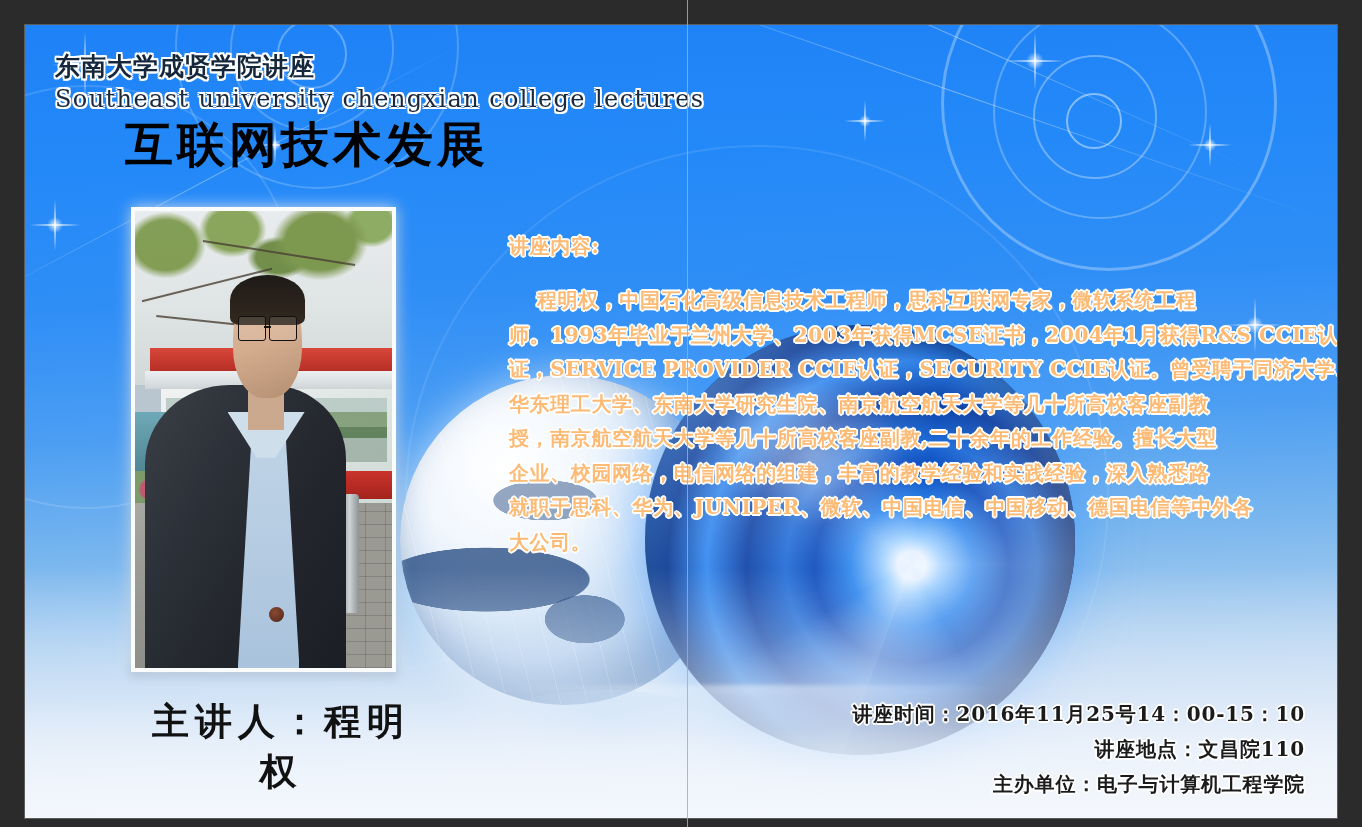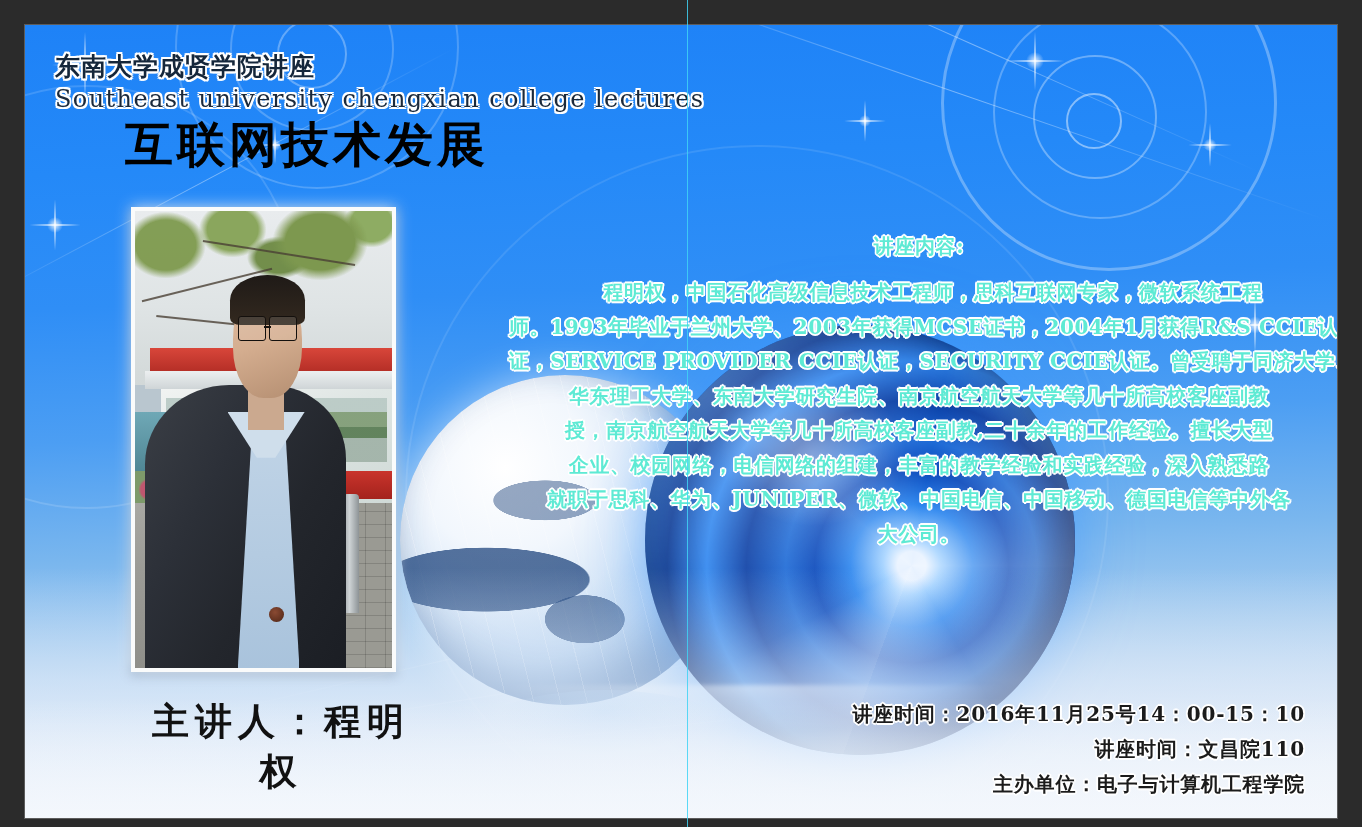--- a/index.html
+++ b/index.html
@@ -233,28 +233,27 @@
   .speaker-name{
     position:absolute;left:106px;top:672px;width:300px;text-align:center;z-index:30;
     font-family:"DejaVu Serif","Liberation Serif",serif;
     font-size:37px;font-weight:bold;color:#111;letter-spacing:6px;
   }
 
   
   .content{position:absolute;left:484px;top:205px;width:820px;z-index:30;}
   .ct-line{
     font-family:"DejaVu Serif","Liberation Serif",serif;
-    font-size:20px;font-weight:bold;color:#5eead4;line-height:33px;
+    font-size:20px;font-weight:bold;color:#fdba74;line-height:33px;
     letter-spacing:.6px;white-space:nowrap;
     text-shadow:
       -1.4px -1.4px 0 #fff, 1.4px -1.4px 0 #fff, -1.4px 1.4px 0 #fff, 1.4px 1.4px 0 #fff,
       0 -1.6px 0 #fff, 0 1.6px 0 #fff, -1.6px 0 0 #fff, 1.6px 0 0 #fff;
-    text-align: center;
-  }
-  .bio{margin-top:12px;}
+  }
+  .bio{margin-top:20px;}
   .bio .ct-line{line-height:34.5px;}
   .indent{padding-left:42px;}
   .indent2{padding-left:28px;}
 
   
   .footer{position:absolute;right:32px;top:672px;z-index:30;text-align:left;}
   .ft-line{
     font-family:"DejaVu Serif","Liberation Serif",serif;
     font-size:20px;font-weight:bold;color:#1b1b1b;line-height:35px;
     letter-spacing:.8px;white-space:nowrap;text-align:right;
@@ -373,21 +372,21 @@
         <div class="ct-line">华东理工大学、东南大学研究生院、南京航空航天大学等几十所高校客座副教</div>
         <div class="ct-line">授，南京航空航天大学等几十所高校客座副教,二十余年的工作经验。擅长大型</div>
         <div class="ct-line">企业、校园网络，电信网络的组建，丰富的教学经验和实践经验，深入熟悉路</div>
         <div class="ct-line">就职于思科、华为、JUNIPER、微软、中国电信、中国移动、德国电信等中外各</div>
         <div class="ct-line">大公司。</div>
       </div>
     </div>
 
     <div class="footer">
       <div class="ft-line">讲座时间：2016年11月25号14：00-15：10</div>
-      <div class="ft-line">讲座时间：文昌院110</div>
+      <div class="ft-line">讲座地点：文昌院110</div>
       <div class="ft-line">主办单位：电子与计算机工程学院</div>
     </div>
 
   </div>
 
   <div class="guide"></div>
 
 </div>
 
 </body></html>

